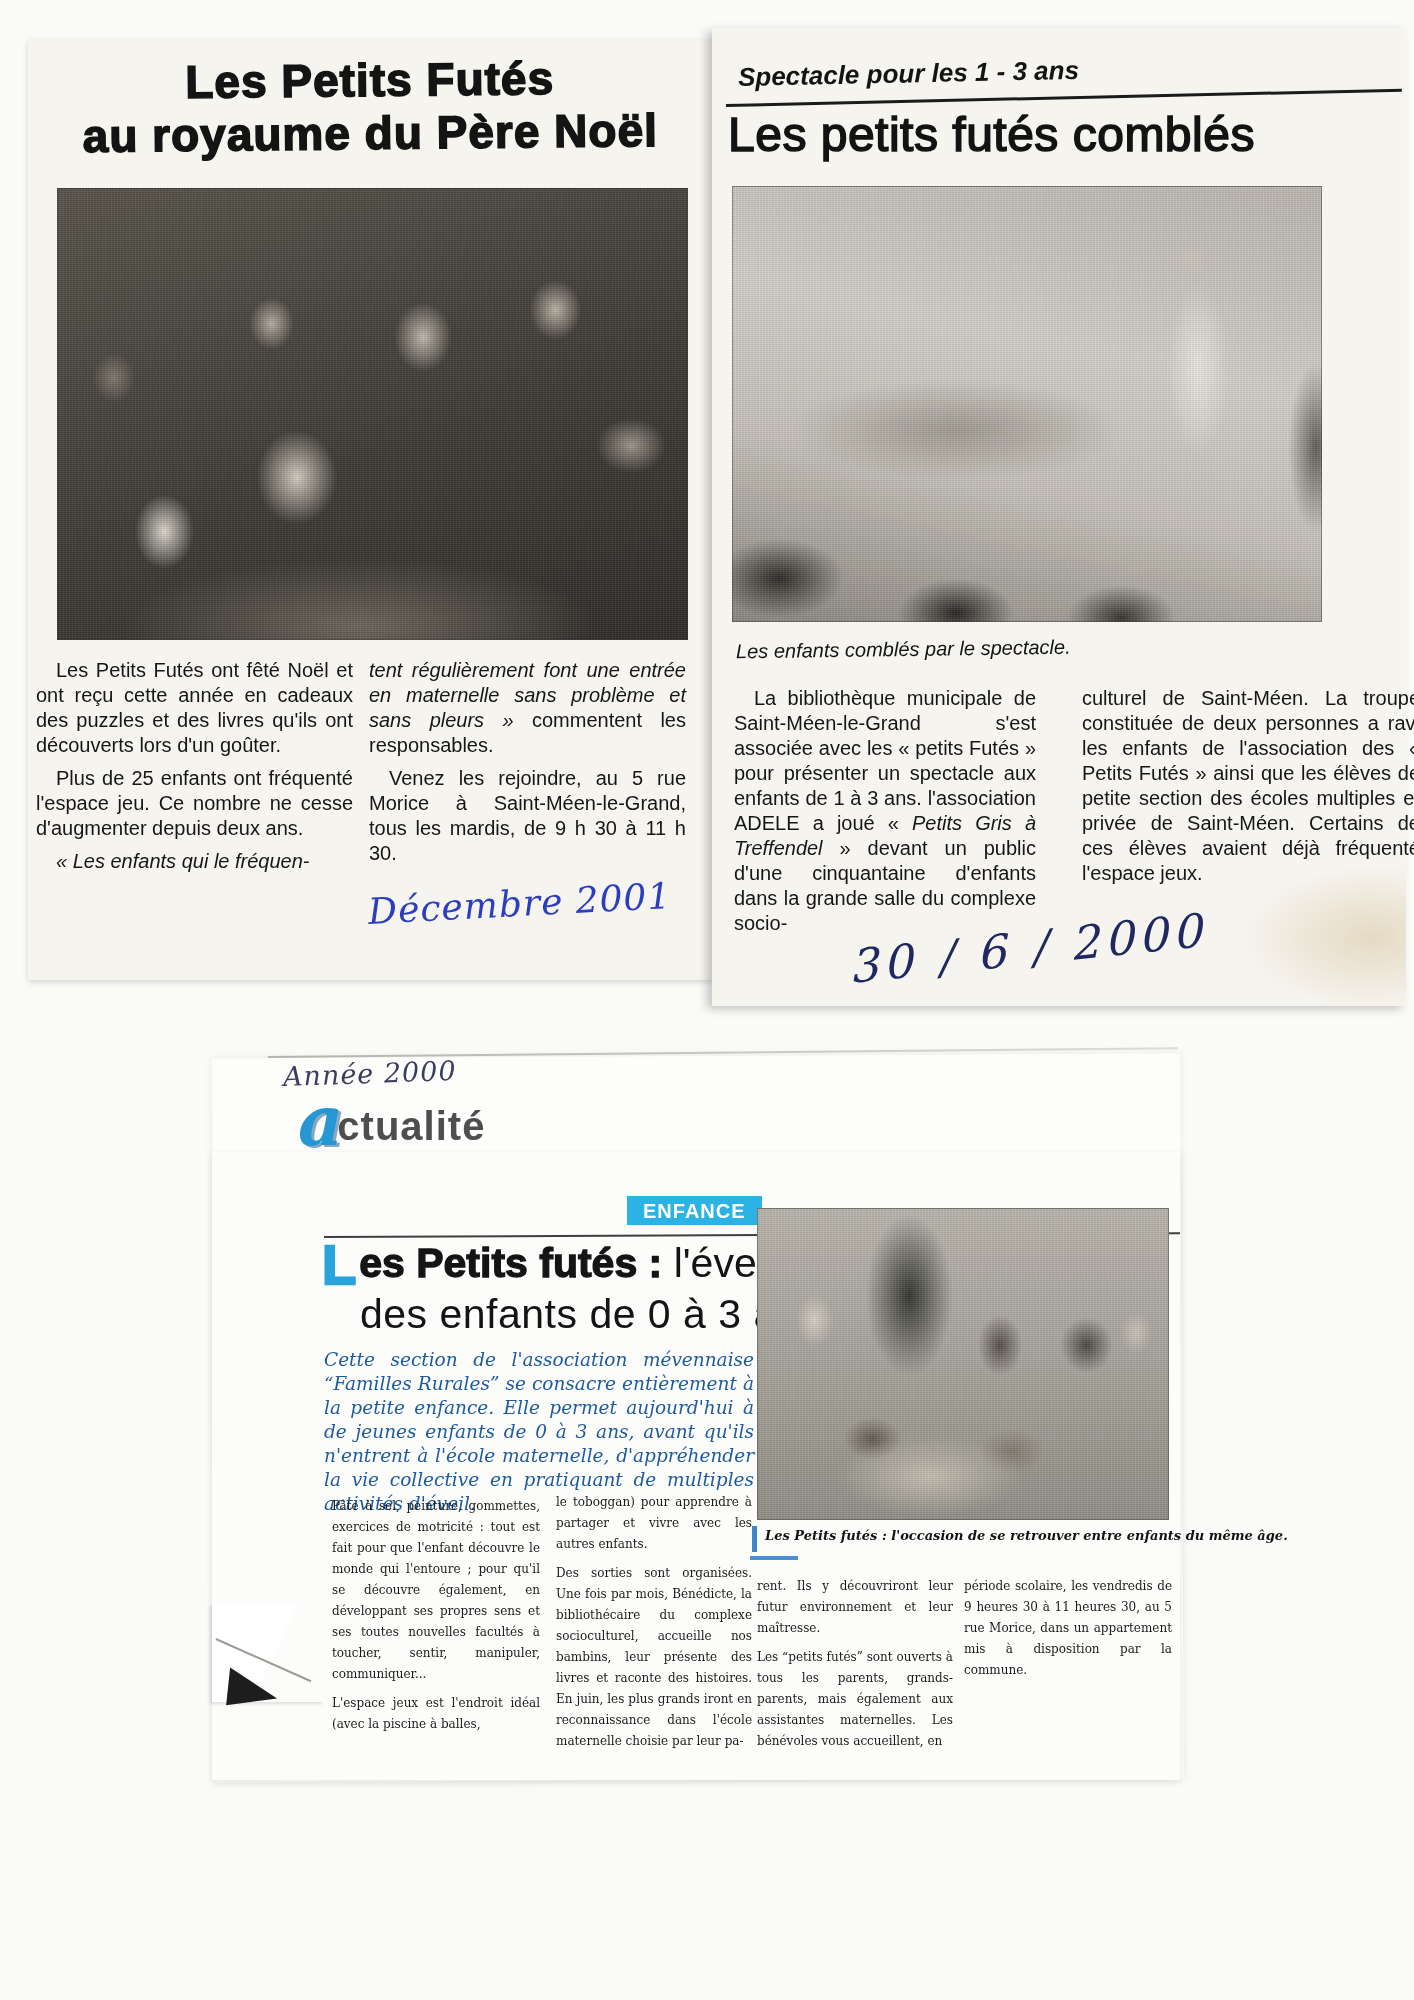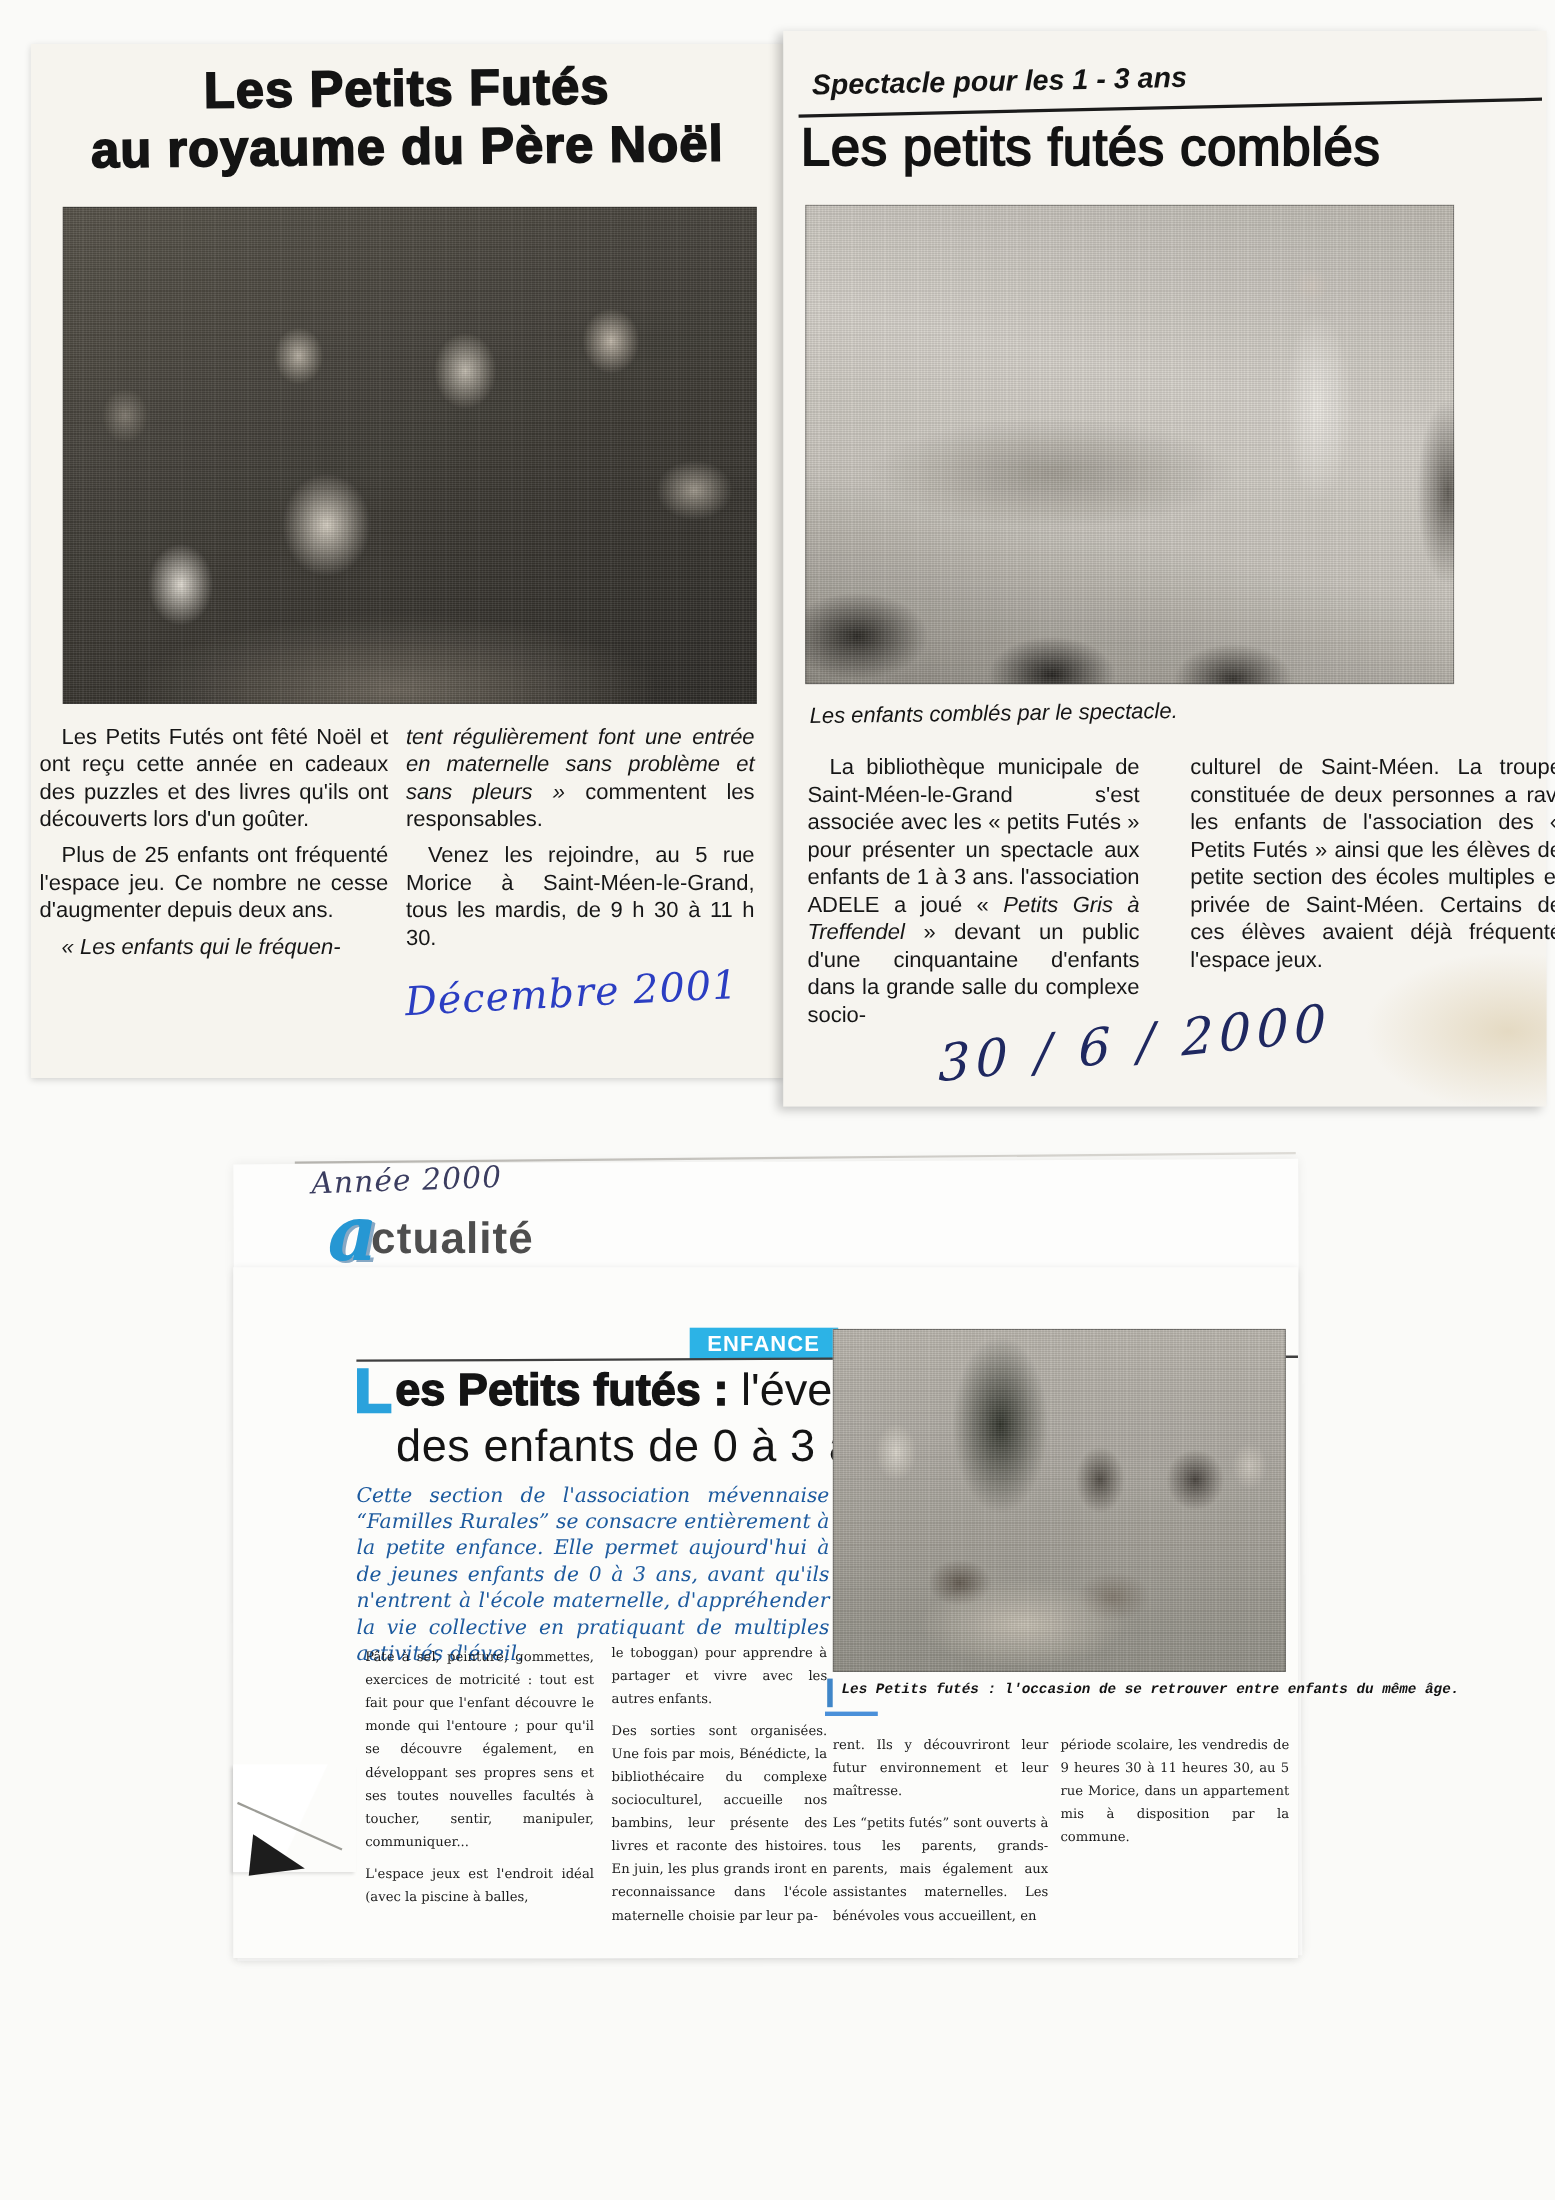--- a/index.html
+++ b/index.html
@@ -76,21 +76,21 @@
             transform:rotate(-2deg);}
   .logo{position:absolute;left:298px;top:1090px;display:flex;align-items:flex-start;}
   .logo-a{font-family:"DejaVu Serif",serif;font-style:italic;font-weight:700;font-size:70px;line-height:62px;
           color:#2697d3;text-shadow:3px 2px 0 rgba(18,84,140,.5);}
   .logo-rest{font-weight:700;font-size:40px;line-height:40px;color:#4e4e4e;letter-spacing:1px;
              margin:16px 0 0 -6px;}
 
   
   .clip-eveil{left:212px;top:1152px;width:968px;height:628px;background:#fcfcfa;
               box-shadow:0 2px 7px rgba(0,0,0,.1);font-family:"DejaVu Serif",serif;}
-  .ae-label{position:absolute;left:415px;top:55px;background:#2cb3e6;color:#fff;
+  .ae-label{position:absolute;left:415px;top:44px;background:#2cb3e6;color:#fff;
             font-family:"Liberation Sans",sans-serif;font-weight:700;font-size:20px;line-height:20px;
             padding:5px 16px 4px;letter-spacing:1px;}
   .ae-rule{position:absolute;left:112px;top:84px;width:856px;height:2px;background:#3f3f3f;
            transform:rotate(-.25deg);transform-origin:left;}
   .ae-title{position:absolute;left:110px;top:88px;font-family:"Liberation Sans",sans-serif;color:#141414;white-space:nowrap;}
   .ae-drop{color:#2aa2dc;font-weight:700;font-size:56px;line-height:44px;-webkit-text-stroke:2.5px #2aa2dc;
            vertical-align:-7px;margin-right:3px;}
   .ae-bold{font-size:41px;font-weight:700;-webkit-text-stroke:1.3px #141414;}
   .ae-reg{font-size:41px;font-weight:400;}
   .ae-t2{font-size:41px;font-weight:400;margin:4px 0 0 38px;letter-spacing:.5px;}
@@ -102,21 +102,21 @@
     radial-gradient(ellipse 34px 46px at 59% 44%, rgba(68,63,56,.85), rgba(68,63,56,0) 66%),
     radial-gradient(ellipse 40px 42px at 80% 44%, rgba(58,53,48,.85), rgba(58,53,48,0) 66%),
     radial-gradient(ellipse 26px 34px at 92% 40%, rgba(210,204,194,.8), rgba(210,204,194,0) 62%),
     radial-gradient(ellipse 130px 55px at 42% 86%, rgba(205,198,185,.85), rgba(205,198,185,0) 72%),
     radial-gradient(ellipse 44px 32px at 28% 74%, rgba(88,79,69,.85), rgba(88,79,69,0) 66%),
     radial-gradient(ellipse 50px 34px at 62% 78%, rgba(120,110,98,.7), rgba(120,110,98,0) 66%),
     linear-gradient(180deg,#bab6ae,#a9a59d 50%,#929087);}
   .ae-cap{position:absolute;left:540px;top:374px;display:flex;align-items:flex-start;}
   .ae-capbar{width:5px;height:26px;background:#3f86c8;margin-right:8px;position:relative;flex:none;}
   .ae-capbar::after{content:"";position:absolute;left:-2px;top:30px;width:48px;height:4px;background:#4a90d9;}
-  .ae-captext{font-style:italic;font-weight:700;font-size:13px;line-height:20px;color:#121212;white-space:nowrap;font-family:Liberation Mono, monospace;}
+  .ae-captext{font-style:italic;font-weight:700;font-size:13px;line-height:20px;color:#121212;white-space:nowrap;}
   .ae-col{position:absolute;font-size:12px;line-height:21px;text-align:justify;color:#1b1b1b;}
   .ae-c1{left:120px;top:344px;width:208px;}
   .ae-c2{left:344px;top:340px;width:196px;}
   .ae-c3{left:545px;top:424px;width:196px;}
   .ae-c4{left:752px;top:424px;width:208px;}
 
   
   .tear{position:absolute;left:0px;top:452px;width:112px;height:98px;
         background:linear-gradient(115deg,#ffffff 54%,rgba(255,255,255,0) 55%);
         box-shadow:-2px 2px 3px rgba(0,0,0,.12);}

